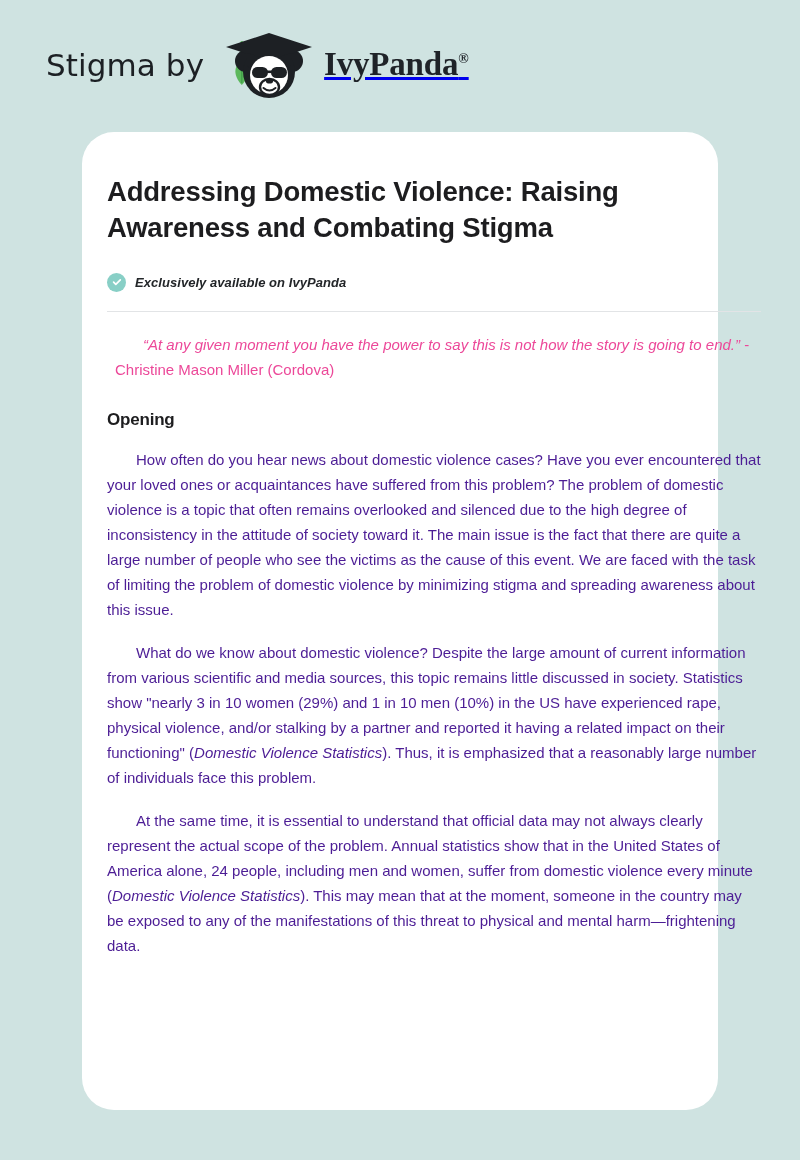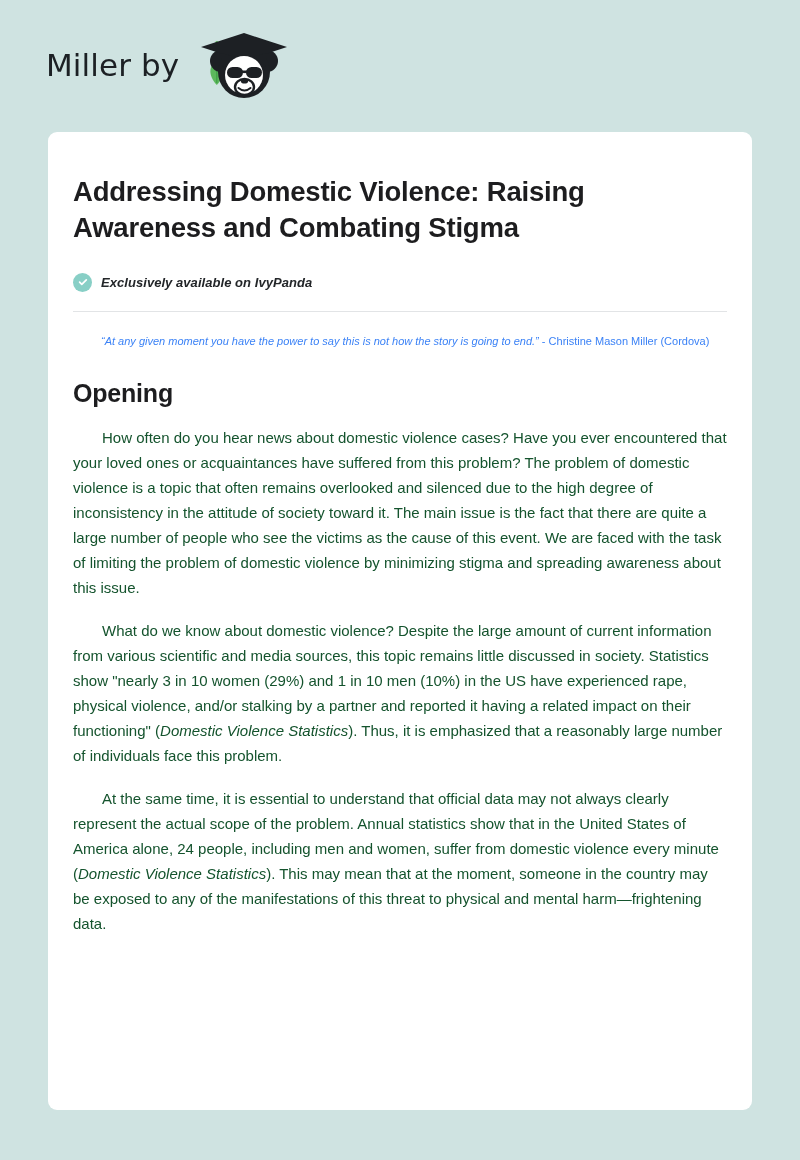--- a/index.html
+++ b/index.html
@@ -53,25 +53,25 @@
   .brand-wordmark .reg {
     font-size: 14px;
     vertical-align: super;
     font-weight: 700;
     letter-spacing: 0;
   }
 
   
   .paper {
     position: relative;
-    width: 704px;
+    width: 636px;
     margin: 0 auto;
     min-height: 978px;
     background: #ffffff;
-    border-radius: 9px;
+    border-radius: 32px;
     padding: 42px 25px 30px 25px;
   }
   .paper-inner { width: 654px; margin: 0 auto; }
 
   .essay-title {
     font-family: "Liberation Sans", sans-serif;
     font-size: 27.5px;
     font-weight: 700;
     line-height: 1.32;
     color: #1d1d1f;
@@ -105,53 +105,53 @@
   }
 
   .divider {
     height: 1px;
     background: #e2e4e6;
     margin: 19px 0 0 0;
     border: 0;
   }
 
   .epigraph {
-    font-size: 11px;
+    font-size: 15px;
     line-height: 1.68;
-    color: #3b82f6;
-    margin: 20px 0 0 0;
+    color: #ec4899;
+    margin: 20px 0 0 8px;
     text-indent: 28px;
   }
   .epigraph .quoted { font-style: italic; }
 
   h2.section-heading {
     font-family: "Liberation Sans", sans-serif;
-    font-size: 25px;
+    font-size: 17px;
     font-weight: 700;
     color: #1d1d1f;
     margin: 28px 0 0 0;
     letter-spacing: -0.2px;
     line-height: 1.2;
   }
 
   p.body-text {
     font-size: 15px;
     line-height: 1.665;
-    color: #14532d;
+    color: #4c1d95;
     margin: 18px 0 0 0;
     text-indent: 29px;
     text-align: left;
   }
   p.body-text em { font-style: italic; }
 </style>
 </head>
 <body>
 
 <header class="brand-bar">
-  <span class="brand-prefix">Miller by</span>
+  <span class="brand-prefix">Stigma by</span>
 
   <a class="brand-logo" href="#">
     <span class="brand-mark">
       <svg width="96" height="74" viewBox="0 0 96 74" aria-hidden="true">
 
         <g fill="#5cb85c">
           <rect x="18.5" y="14" width="2.6" height="22" rx="1.3"></rect>
           <path d="M19.8 34 C12 38 10.5 48 19.8 58 C29 48 27.6 38 19.8 34 Z"></path>
           <path d="M19.8 40 L19.8 56" stroke="#3f9e46" stroke-width="1.2" fill="none"></path>
         </g>
@@ -174,20 +174,21 @@
             <rect x="49" y="40" width="16" height="11" rx="5.5"></rect>
             <rect x="44.5" y="43.5" width="6" height="2.6"></rect>
           </g>
 
           <ellipse cx="47.5" cy="60" rx="9.5" ry="8" fill="#ffffff" stroke="#1d2024" stroke-width="2.4"></ellipse>
           <ellipse cx="47.5" cy="54" rx="3.6" ry="2.6" fill="#1d2024"></ellipse>
           <path d="M41.5 61 Q47.5 66 53.5 61" stroke="#1d2024" stroke-width="2" fill="none" stroke-linecap="round"></path>
         </g>
       </svg>
     </span>
+    <span class="brand-wordmark"><span>IvyPanda</span><span class="reg">®</span></span>
   </a>
 </header>
 
 <main class="paper">
   <div class="paper-inner">
 
     <h1 class="essay-title">Addressing Domestic Violence: Raising Awareness and Combating Stigma</h1>
 
     <div class="exclusive-row">
       <span class="check-badge">

